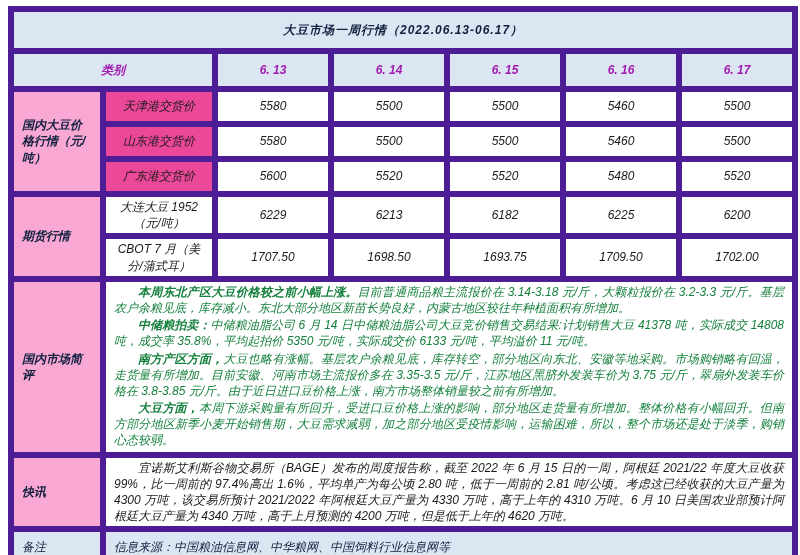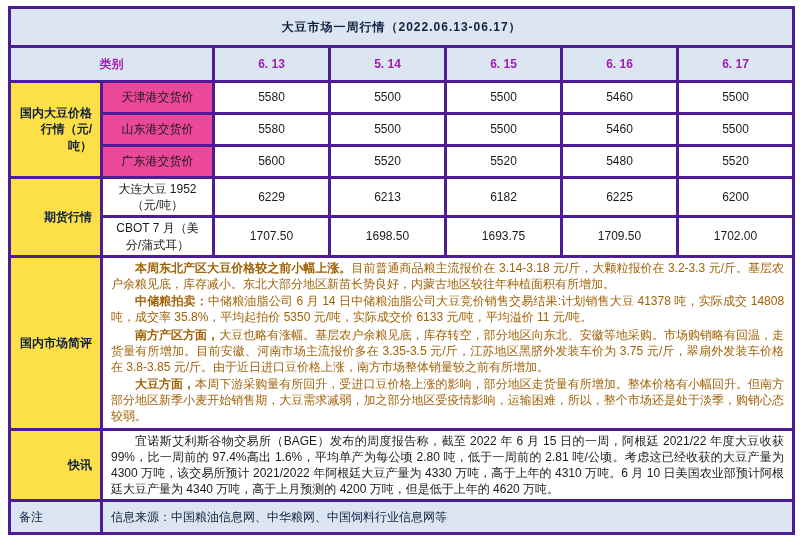--- a/index.html
+++ b/index.html
@@ -19,46 +19,47 @@
     box-sizing: border-box;
     padding: 6px 8px 4px 8px;
     background: #ffffff;
   }
   table.main {
     width: 784px;
     border-collapse: collapse;
     table-layout: fixed;
   }
   table.main td {
-    border: 3px solid #4c1d95;
+    border: 6px solid #4c1d95;
     padding: 2px 8px;
     vertical-align: middle;
     font-size: 12px;
     line-height: 1.35;
+    font-style: italic;
   }
   .title-cell {
     background: #dce6f2;
     text-align: center;
     font-size: 17px;
     font-weight: bold;
     letter-spacing: 1px;
     height: 32px;
     color: #10203f;
   }
   .hdr {
     background: #dce6f2;
     text-align: center;
     font-weight: bold;
     font-size: 13px;
     height: 28px;
     color: #a21caf;
   }
   .rowlabel {
-    background: #fde047;
-    text-align: right;
+    background: #f9a8d4;
+    text-align: left;
     font-weight: bold;
     font-size: 13px;
     color: #10203f;
     margin-left: 16px;
   }
   .sublabel {
     background: #ec4899;
     text-align: center;
     font-size: 12px;
   }
@@ -74,21 +75,21 @@
     text-align: center;
     font-size: 12px;
     line-height: 1.25;
   }
   .commentary {
     background: #ffffff;
     text-align: justify;
     font-size: 12.2px;
     line-height: 1.5;
     padding: 4px 6px;
-    color: #a16207;
+    color: #15803d;
   }
   .commentary p {
     margin: 0 0 1px 0;
     text-indent: 2em;
   }
   .commentary b {
     font-weight: bold;
   }
   .news {
     background: #ffffff;
@@ -122,21 +123,21 @@
       <col style="width:116px">
       <col style="width:116px">
     </colgroup>
     <tbody>
       <tr>
         <td class="title-cell" colspan="7">大豆市场一周行情（2022.06.13-06.17）</td>
       </tr>
       <tr>
         <td class="hdr" colspan="2">类别</td>
         <td class="hdr">6. 13</td>
-        <td class="hdr">5. 14</td>
+        <td class="hdr">6. 14</td>
         <td class="hdr">6. 15</td>
         <td class="hdr">6. 16</td>
         <td class="hdr">6. 17</td>
       </tr>
 
       <tr>
         <td class="rowlabel" rowspan="3">国内大豆价格行情（元/吨）</td>
         <td class="sublabel">天津港交货价</td>
         <td class="num num-h">5580</td>
         <td class="num num-h">5500</td>

